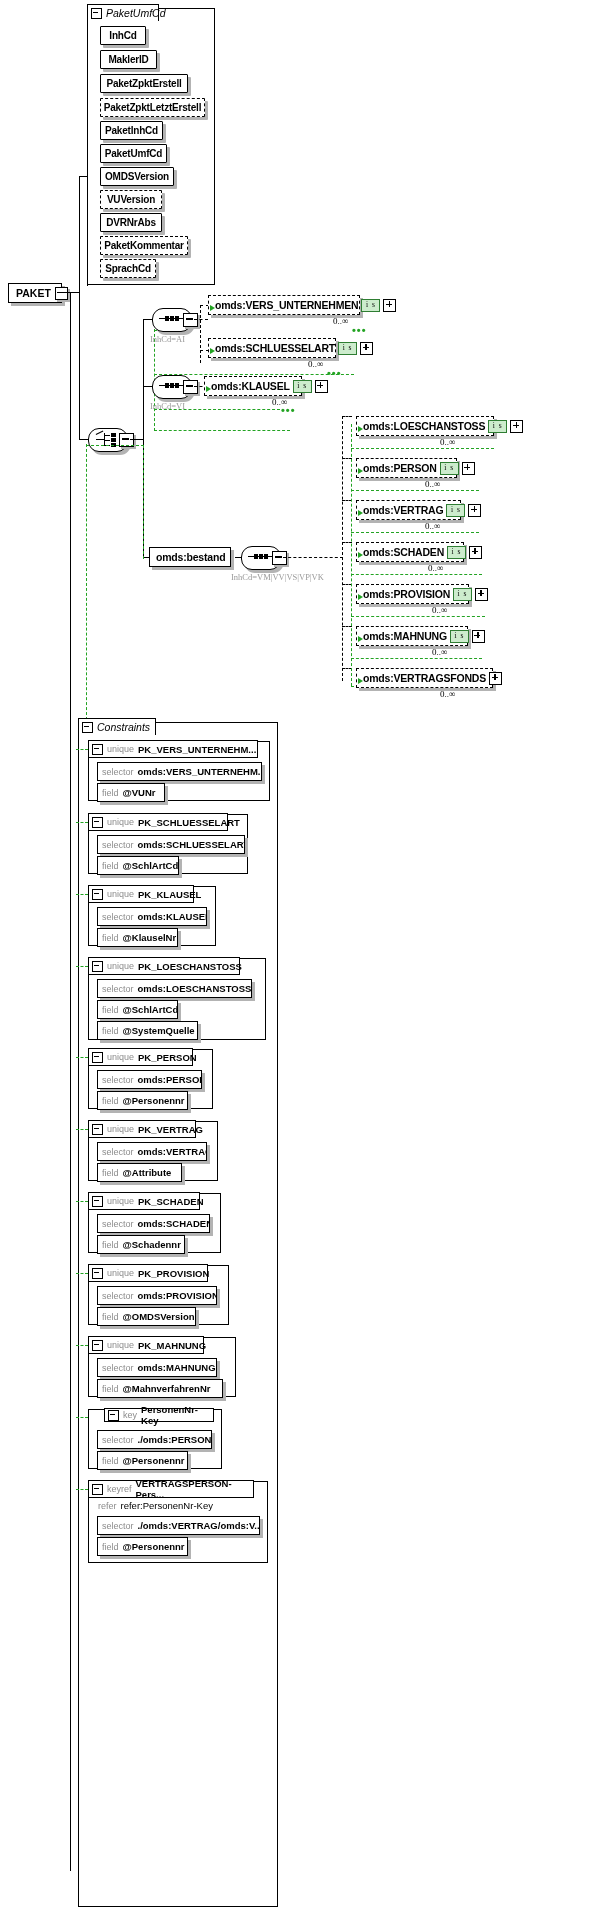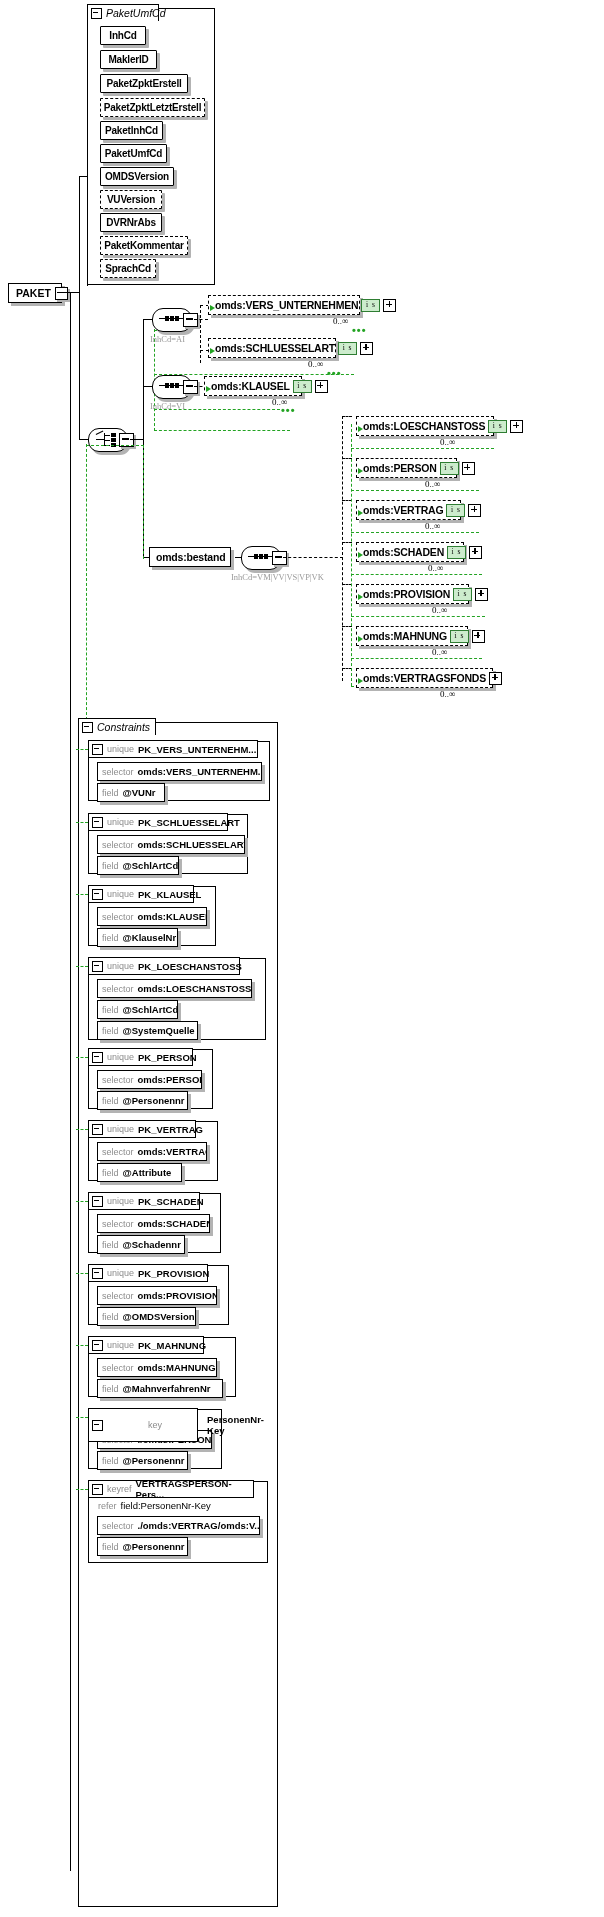--- a/index.html
+++ b/index.html
@@ -582,21 +582,21 @@
     <span class="kw">selector</span>
     <span class="val">omds:MAHNUNG</span>
   </div>
   <div class="cbox shadowed" style="left:97px; top:1379px; width:126px;">
     <span class="kw">field</span>
     <span class="val">@MahnverfahrenNr</span>
   </div>
   <div class="gln h" style="left:76px; top:1345px; width:12px;"></div>
 
   <div class="group" style="left:88px; top:1409px; width:134px; height:60px;"></div>
-  <div class="group-tab" style="left:88px; top:1408px; width:110px; border:1.2px solid #000; height:34px; font-style:normal;gap:41px;">
+  <div class="group-tab" style="left:104px; top:1408px; width:110px; border:1.2px solid #000; height:14px; font-style:normal;">
     <span class="pm"></span>
     <span class="kw" style="color:#8c8c8c;font-size:9px;margin-right:4px;">key</span>
     <span class="val" style="font-weight:bold;font-size:9.5px;">PersonenNr-Key</span>
   </div>
   <div class="cbox shadowed" style="left:97px; top:1430px; width:115px;">
     <span class="kw">selector</span>
     <span class="val">./omds:PERSON</span>
   </div>
   <div class="cbox shadowed" style="left:97px; top:1451px; width:91px;">
     <span class="kw">field</span>
@@ -605,21 +605,21 @@
   <div class="gln h" style="left:76px; top:1417px; width:12px;"></div>
 
   <div class="group" style="left:88px; top:1481px; width:180px; height:82px;"></div>
   <div class="group-tab" style="left:88px; top:1480px; width:166px; border:1.2px solid #000; height:18px; font-style:normal;">
     <span class="pm"></span>
     <span class="kw" style="color:#8c8c8c;font-size:9px;margin-right:4px;">keyref</span>
     <span class="val" style="font-weight:bold;font-size:9.5px;">VERTRAGSPERSON-Pers...</span>
   </div>
   <div class="cbox" style="left:92px; top:1498px; width:172px; border:none; height:15px; padding-left:6px;align-items:center;">
     <span class="kw">refer</span>
-    <span class="val n">field:PersonenNr-Key</span>
+    <span class="val n">refer:PersonenNr-Key</span>
   </div>
   <div class="cbox shadowed" style="left:97px; top:1516px; width:163px;">
     <span class="kw">selector</span>
     <span class="val">./omds:VERTRAG/omds:V...</span>
   </div>
   <div class="cbox shadowed" style="left:97px; top:1537px; width:91px;">
     <span class="kw">field</span>
     <span class="val">@Personennr</span>
   </div>
   <div class="gln h" style="left:76px; top:1489px; width:12px;"></div>

